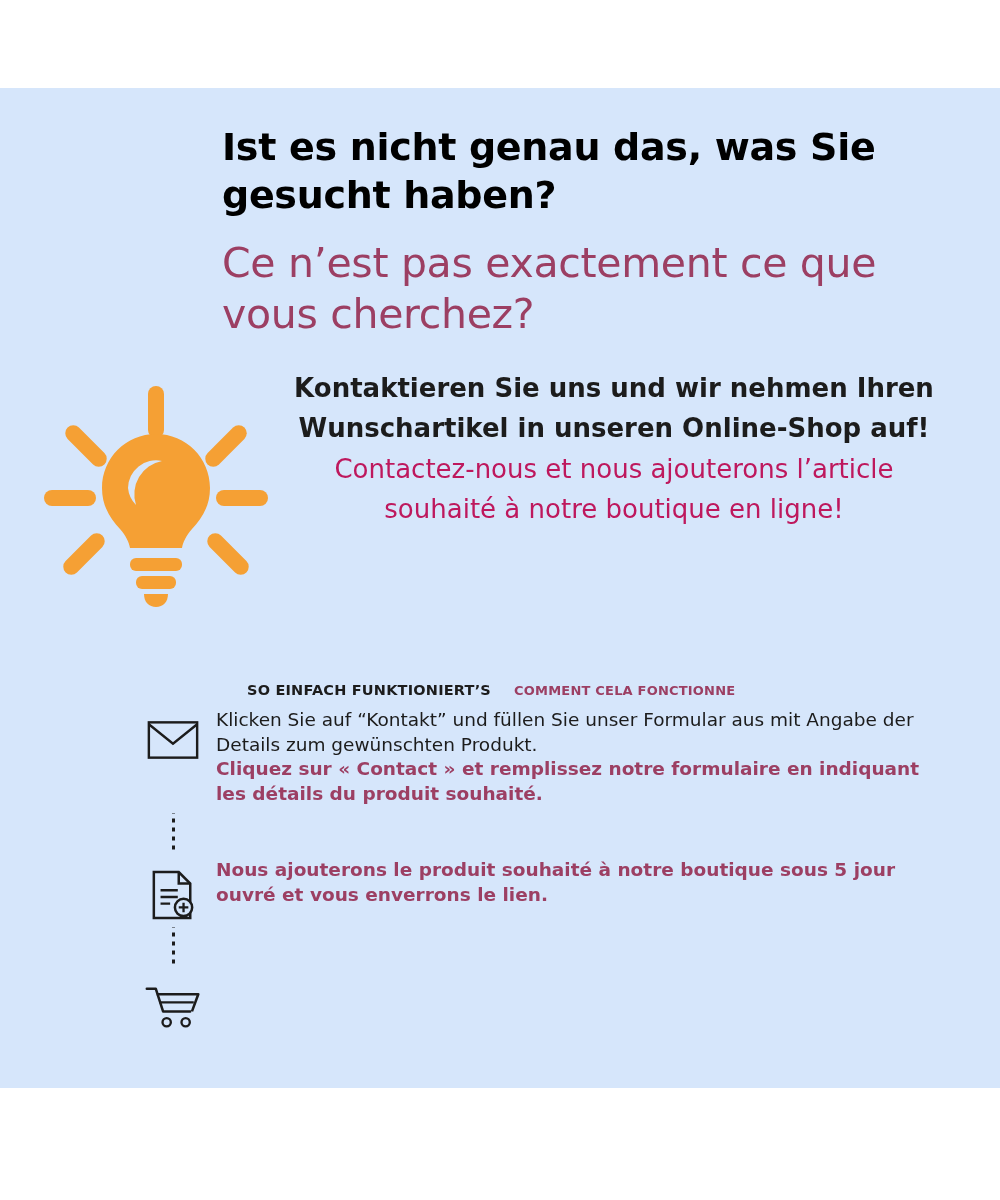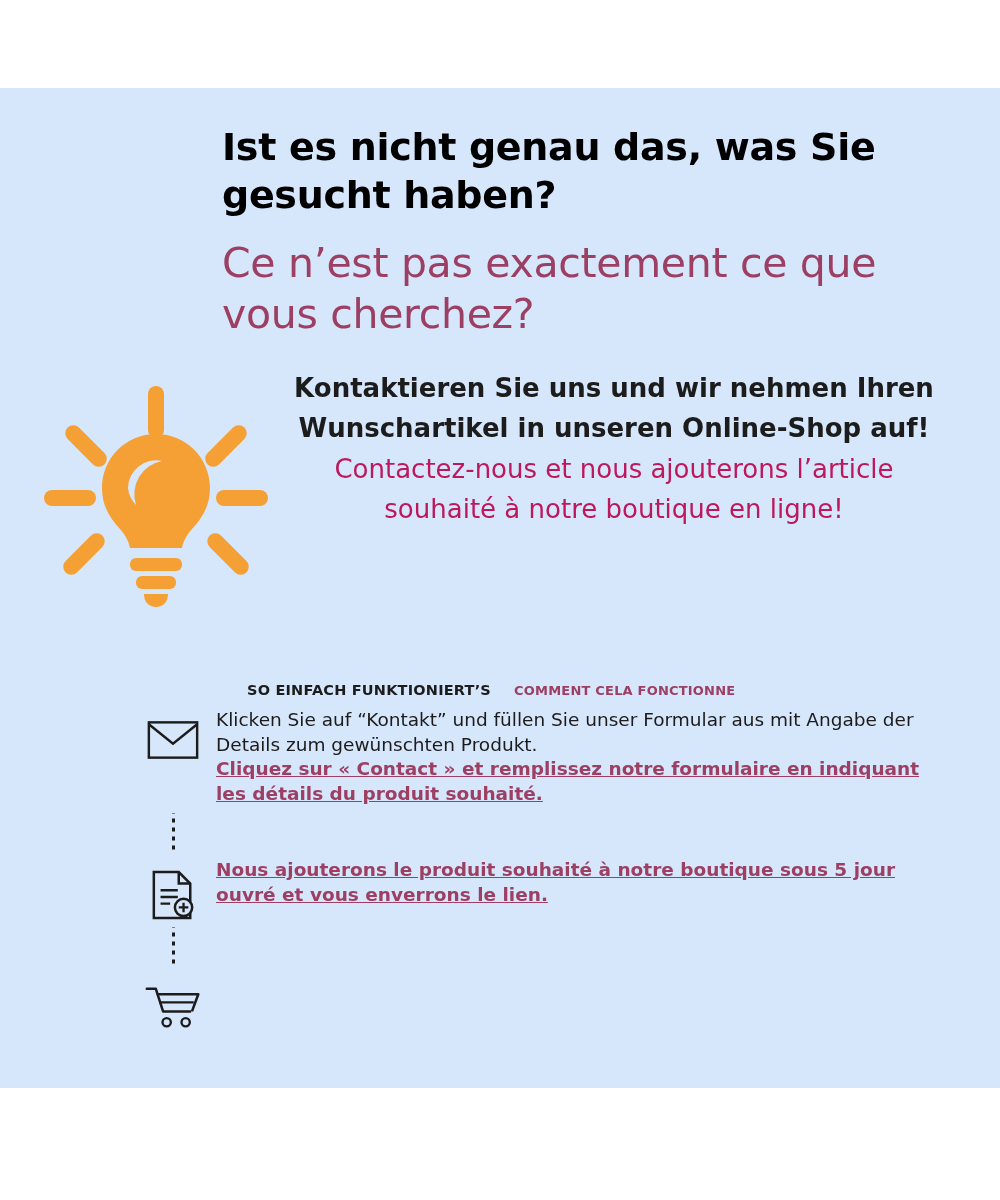--- a/index.html
+++ b/index.html
@@ -129,21 +129,20 @@
   .step-text .de {
     font-size: 18.5px;
     line-height: 1.33;
     color: #1c1c1c;
   }
   .step-text .fr {
     font-size: 18.5px;
     font-weight: bold;
     line-height: 1.33;
     color: #9c3f63;
-    text-decoration: underline;
   }
   .connector {
     height: 52px;
     margin-left: 118px;
     width: 86px;
     display: flex;
     justify-content: center;
     align-items: center;
   }
   .dots {

